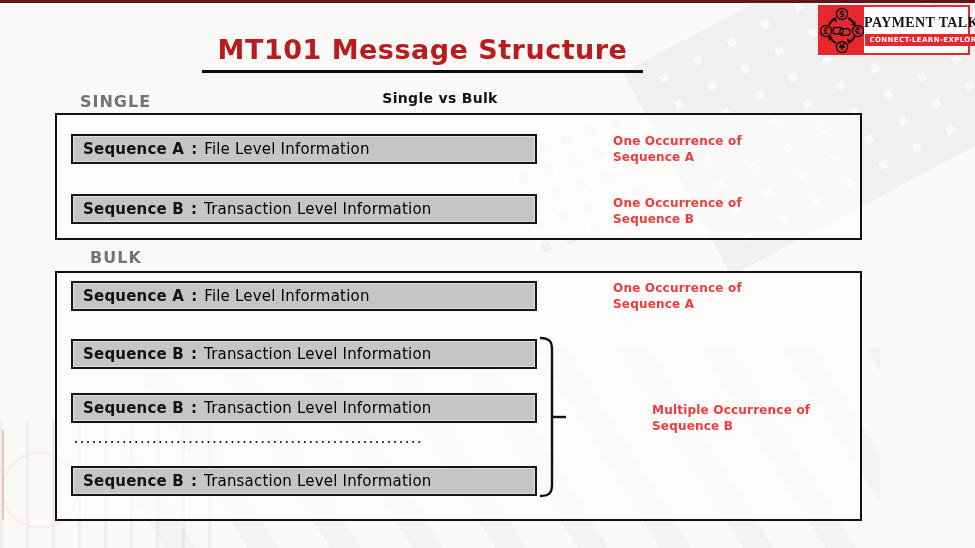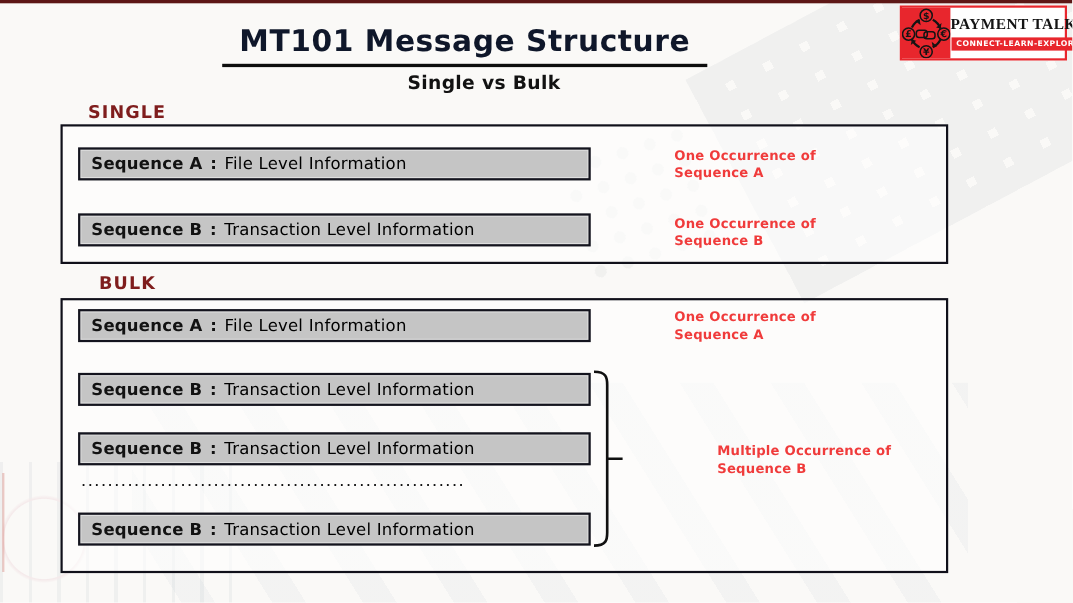--- a/index.html
+++ b/index.html
@@ -31,43 +31,43 @@
     background:
       radial-gradient(circle 40px at 40px 70px,transparent 36px,#b46 37px,transparent 40px),
       repeating-linear-gradient(90deg,#789 0 3px,transparent 3px 26px);
   }
   .bg-redline{left:2px;top:430px;width:2px;height:90px;background:#c0392b;opacity:.25;}
   
   .top-line{position:absolute;left:0;top:0;width:100%;height:3px;background:#5d1716;}
   
   .header{position:absolute;left:0;right:130px;top:22px;text-align:center;}
   .title{
-    display:inline-block;margin:0;padding:0 16px 5px;
-    color:#0f172a;font-size:27px;font-weight:bold;letter-spacing:.5px;
+    display:inline-block;margin:12px;padding:0 16px 5px;
+    color:#b91c1c;font-size:27px;font-weight:bold;letter-spacing:.5px;
     border-bottom:3px solid #0d0d0d;
   }
-  .subtitle{margin-top:5px;color:#121212;font-size:17px;font-weight:bold;letter-spacing:.3px;margin-left:35px;}
+  .subtitle{margin-top:5px;color:#121212;font-size:14px;font-weight:bold;letter-spacing:.3px;margin-left:35px;}
   
   .logo{
     position:absolute;top:5px;right:5px;width:152px;height:50px;
     border:2px solid #e8262d;background:#fff;display:flex;box-sizing:border-box;
   }
   .logo-icon-wrap{width:47px;background:#e8262d;display:flex;align-items:center;justify-content:center;}
   .logo-right{flex:1;display:flex;flex-direction:column;align-items:center;justify-content:center;}
   .logo-brand{
     font-family:"Liberation Serif",serif;font-weight:bold;color:#141414;
     font-size:14px;letter-spacing:.4px;white-space:nowrap;
   }
   .logo-tagline{
     margin-top:3px;background:#e8262d;color:#fff;font-size:7px;font-weight:bold;
     padding:2px 4px;letter-spacing:.4px;white-space:nowrap;
   }
   
   .section-label{
-    position:absolute;color:#7f1d1d;font-size:16px;font-weight:bold;letter-spacing:1px;
+    position:absolute;color:#737373;font-size:16px;font-weight:bold;letter-spacing:1px;
   }
   
   .outer-box{
     position:absolute;left:55px;width:803px;border:2px solid #10101a;
     background:rgba(255,255,255,.55);box-sizing:content-box;
   }
   
   .seq-box{
     position:absolute;left:14px;width:452px;height:26px;
     background:#c5c5c5;border:2px solid #14141e;

